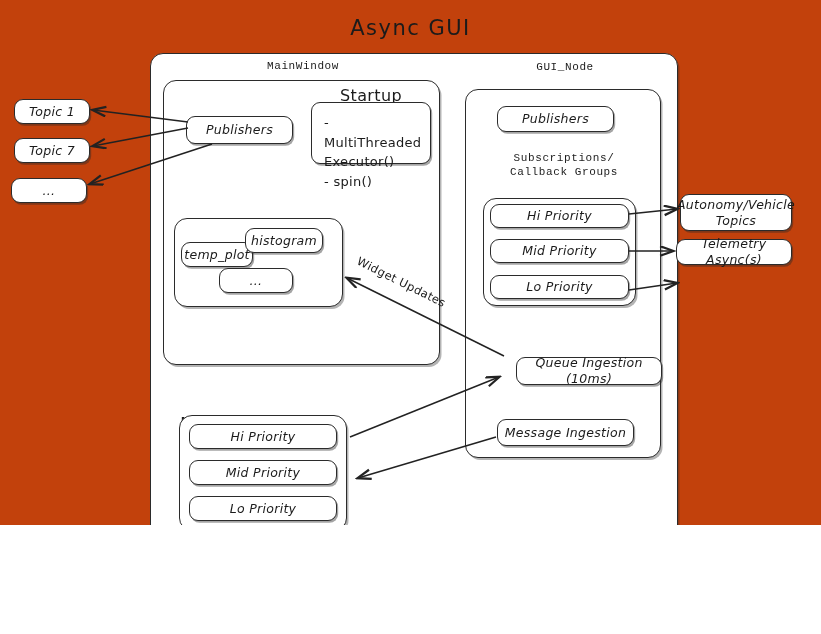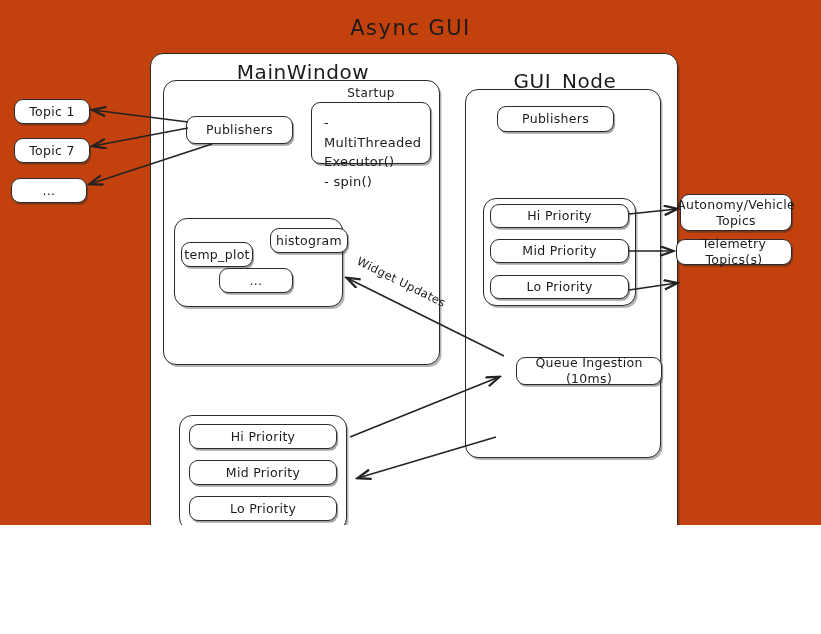--- a/index.html
+++ b/index.html
@@ -24,30 +24,31 @@
     position: absolute;
     left: 0; top: 16px;
     width: 821px;
     text-align: center;
     font-size: 21px;
     letter-spacing: 1.5px;
     color: #1b1b1b;
   }
   .grouplabel {
     position: absolute;
-    font-size: 12px;
+    font-size: 16px;
     color: #1b1b1b;
     text-align: center;
     white-space: pre-line;
     line-height: 1.25;
     letter-spacing: .4px;
   }
   .biglabel {
-    font-size: 20px;
+    font-size: 11px;
     letter-spacing: .6px;
+    font-family: Liberation Mono, monospace;
   }
 
   
   .box {
     position: absolute;
     box-sizing: border-box;
     background: #ffffff;
     border: 1.4px solid #2b2b2b;
     border-radius: 9px;
     box-shadow: 1.5px 2px 0 -0.3px rgba(40,40,40,.42);
@@ -60,20 +61,21 @@
     display: flex;
     align-items: center;
     justify-content: center;
     text-align: center;
     font-size: 12.5px;
     color: #1b1b1b;
     letter-spacing: .3px;
     line-height: 1.25;
     white-space: pre-line;
     padding: 2px 4px;
+    font-style: italic;
   }
   .startup-body {
     display: block;
     padding: 10px 12px;
     font-size: 13px;
     color: #1b1b1b;
     line-height: 1.5;
     white-space: pre-line;
     letter-spacing: .3px;
   }
@@ -122,21 +124,21 @@
 -  spin()</div>
   </div>
 
 
   <div class="box container" style="left:174px; top:218px; width:169px; height:89px;"></div>
 
   <div class="box leaf" style="left:181px; top:242px; width:72px; height:25px;">
     <span>temp_plot</span>
   </div>
 
-  <div class="box leaf" style="left:270px; top:228px; width:78px; height:25px;">
+  <div class="box leaf" style="left:245px; top:228px; width:78px; height:25px;">
     <span>histogram</span>
   </div>
 
   <div class="box leaf" style="left:219px; top:268px; width:74px; height:25px;">
     <span>...</span>
   </div>
 
   <div class="grouplabel" style="left:178px; top:395px; width:146px;margin-top:19px;">Message Queues</div>
 
   <div class="box container" style="left:179px; top:415px; width:168px; height:116px;"></div>
@@ -146,67 +148,72 @@
   </div>
 
   <div class="box leaf" style="left:189px; top:460px; width:148px; height:25px;">
     <span>Mid Priority</span>
   </div>
 
   <div class="box leaf" style="left:189px; top:496px; width:148px; height:25px;">
     <span>Lo Priority</span>
   </div>
 
-  <div class="grouplabel biglabel" style="left:470px; top:61px; width:190px;margin-top:8px;">GUI_Node</div>
+  <div class="grouplabel biglabel" style="left:470px; top:61px; width:190px;">GUI_Node</div>
 
   <div class="box container" style="left:465px; top:89px; width:196px; height:369px;"></div>
 
   <div class="box leaf" style="left:497px; top:106px; width:117px; height:26px;">
     <span>Publishers</span>
   </div>
 
+  <div class="grouplabel biglabel" style="left:472px; top:152px; width:184px;">Subscriptions/
+Callback Groups</div>
 
   <div class="box container" style="left:483px; top:198px; width:153px; height:108px;"></div>
 
   <div class="box leaf" style="left:490px; top:204px; width:139px; height:24px;">
     <span>Hi Priority</span>
   </div>
 
   <div class="box leaf" style="left:490px; top:239px; width:139px; height:24px;">
     <span>Mid Priority</span>
   </div>
 
   <div class="box leaf" style="left:490px; top:275px; width:139px; height:24px;">
     <span>Lo Priority</span>
   </div>
 
   <div class="box leaf" style="left:516px; top:357px; width:146px; height:28px;">
     <span>Queue Ingestion (10ms)</span>
   </div>
 
+  <div class="box leaf" style="left:497px; top:419px; width:137px; height:27px;">
+    <span>Message Ingestion</span>
+  </div>
 
   <div class="box leaf" style="left:14px; top:99px; width:76px; height:25px;">
     <span>Topic 1</span>
   </div>
 
   <div class="box leaf" style="left:14px; top:138px; width:76px; height:25px;">
     <span>Topic 7</span>
   </div>
 
   <div class="box leaf" style="left:11px; top:178px; width:76px; height:25px;">
     <span>...</span>
   </div>
 
   <div class="box leaf" style="left:680px; top:194px; width:112px; height:37px;align-items:center;">
     <span>Autonomy/Vehicle
 Topics</span>
   </div>
 
   <div class="box leaf" style="left:676px; top:239px; width:116px; height:26px;">
-    <span>Telemetry Topics(s)</span>
+    <span>Telemetry Async(s)</span>
   </div>
 
 
   <svg id="arrows" viewBox="0 0 821 634">
     <defs>
       <marker id="ah" markerWidth="11" markerHeight="11" refX="9.2" refY="3.6" orient="auto" markerUnits="strokeWidth">
         <path d="M0.6,0.4 L9.6,3.6 L0.6,6.8" fill="none" stroke="#222" stroke-width="1.2"></path>
       </marker>
     </defs>
 

